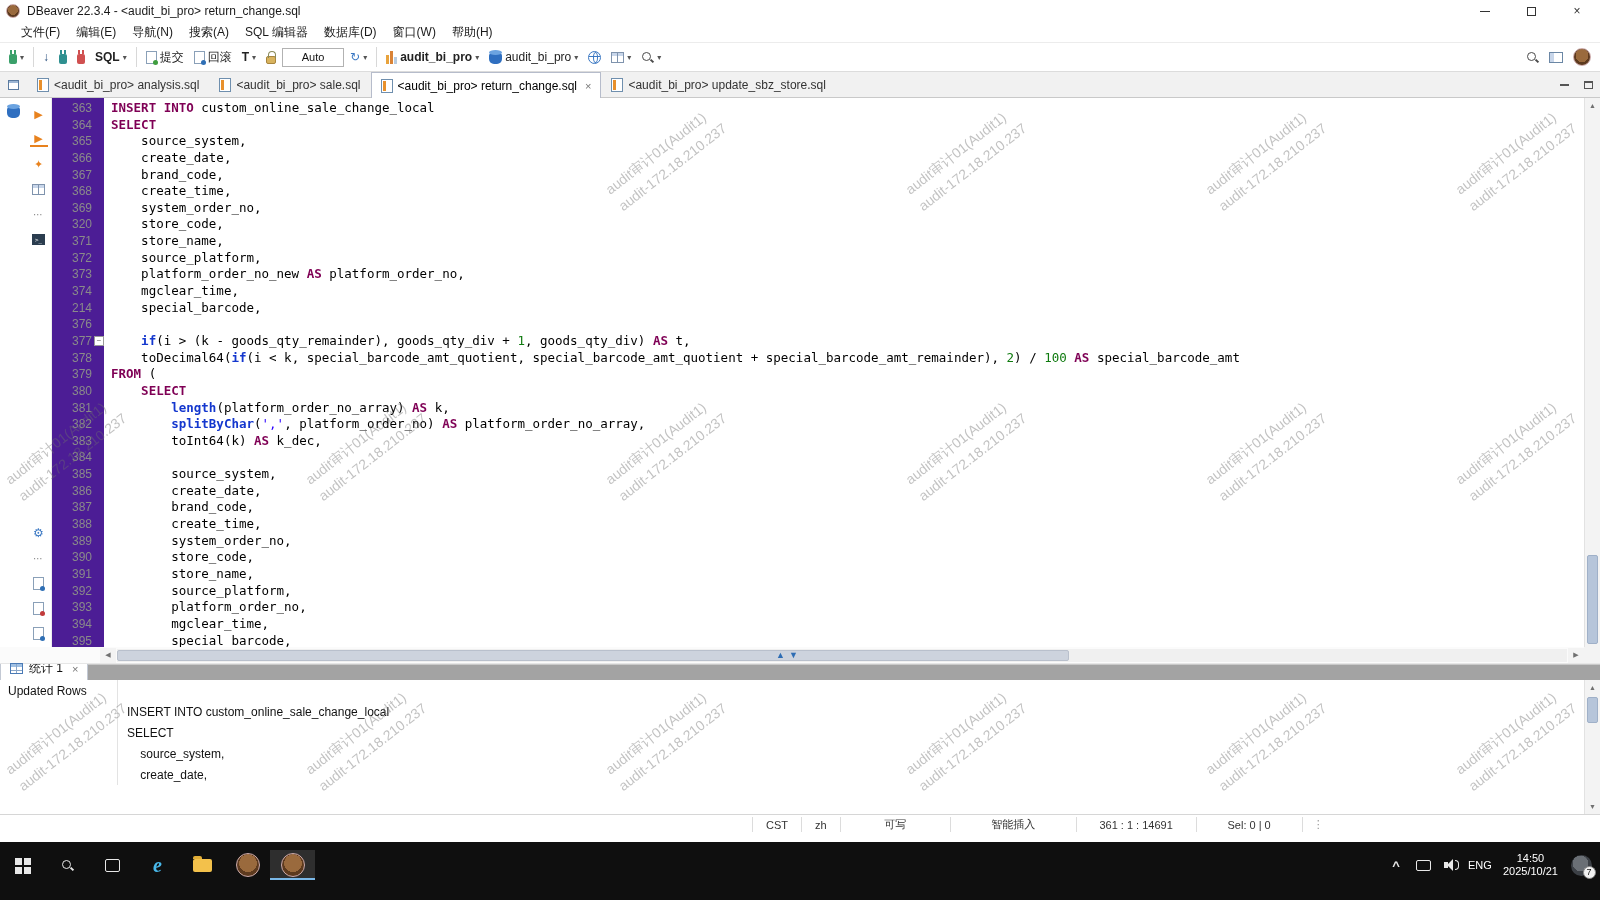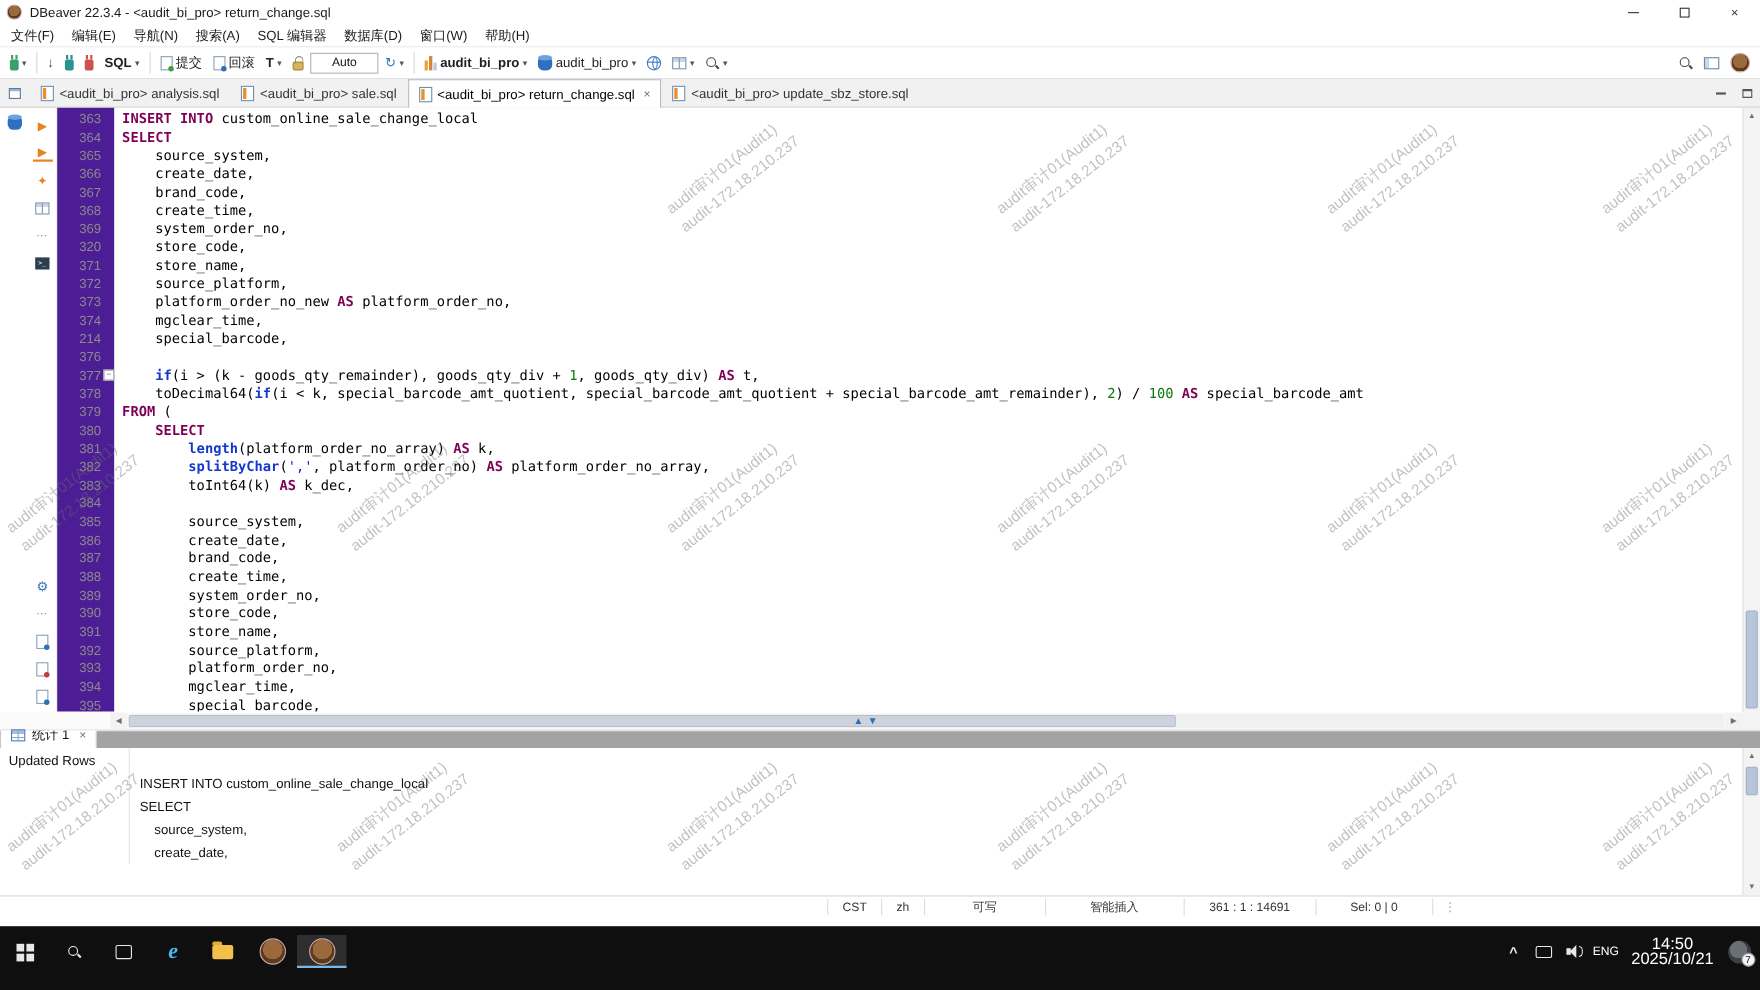--- a/index.html
+++ b/index.html
@@ -13,21 +13,21 @@
   .beaver.sm{width:14px;height:14px}
   .beaver.md{width:18px;height:18px}
   .beaver.lg{width:24px;height:24px}
   .title-text{margin-left:7px;font-size:12px;color:#1a1a1a}
   .win-controls{margin-left:auto;display:flex;height:22px}
   .wc{width:46px;height:22px;display:flex;align-items:center;justify-content:center;color:#333;font-size:12px}
   .wc .bar{width:10px;height:1px;background:#333}
   .wc .box{width:9px;height:9px;border:1px solid #333}
 
   
-  .menubar{height:20px;display:flex;align-items:center;padding-left:2px;background:#fff}
+  .menubar{height:20px;display:flex;align-items:center;padding-left:13px;background:#fff}
   .menu-item{padding:2px 8px;color:#1a1a1a}
 
   
   .toolbar{height:30px;display:flex;align-items:center;gap:2px;padding:0 5px;border-top:1px solid #ececec;border-bottom:1px solid #dcdcdc;background:#fff}
   .tbtn{height:24px;display:flex;align-items:center;gap:3px;padding:0 4px;border-radius:2px;color:#222}
   .sep{width:1px;height:20px;background:#d8d8d8;margin:0 3px}
   .caret{font-size:8px;color:#555}
   .combo{width:62px;height:19px;border:1px solid #b2b2b2;background:#fff;display:flex;align-items:center;justify-content:center;font-size:11px}
   .bold{font-weight:bold}
   .glyph-orange{color:#e8821e;font-size:11px}
@@ -143,21 +143,21 @@
   .folder::before{content:"";position:absolute;top:-3px;left:0;width:9px;height:3px;background:#e2ae37;border-radius:2px 2px 0 0}
   .tray{margin-left:auto;display:flex;align-items:center;gap:2px;padding-right:6px}
   .tray-item{min-width:26px;height:30px;display:flex;align-items:center;justify-content:center;color:#eee}
   .chev{color:#e8e8e8;font-size:13px;font-weight:bold}
   .kbd-ico{width:15px;height:11px;border:1.5px solid #e8e8e8;border-radius:2px}
   .speaker{position:relative;width:17px;height:16px}
   .speaker .sbox{position:absolute;left:1px;top:5px;width:4px;height:6px;background:#e8e8e8}
   .speaker .cone{position:absolute;left:4px;top:2px;border-top:6px solid transparent;border-bottom:6px solid transparent;border-right:6px solid #e8e8e8}
   .speaker .wave{position:absolute;left:12px;top:3px;width:4px;height:10px;border:1.5px solid #e8e8e8;border-left:none;border-radius:0 10px 10px 0}
   .lang{font-size:11px;color:#fff}
-  .clock{color:#fff;font-size:15px;line-height:13px;text-align:center;padding:0 8px}
+  .clock{color:#fff;font-size:11px;line-height:13px;text-align:center;padding:0 8px}
   .tray-app{width:21px;height:21px;border-radius:50%;background:radial-gradient(circle at 45% 40%,#6a6f75 0 45%,#3c4046 46% 100%);position:relative}
   .badge{position:absolute;right:-4px;bottom:-3px;min-width:13px;height:13px;border-radius:50%;background:#f2f2f2;color:#111;font-size:9px;display:flex;align-items:center;justify-content:center;border:1px solid #888}
 </style>
 </head>
 <body>
 
 <div class="screen">
   <div class="app">
 
     <div class="titlebar">

